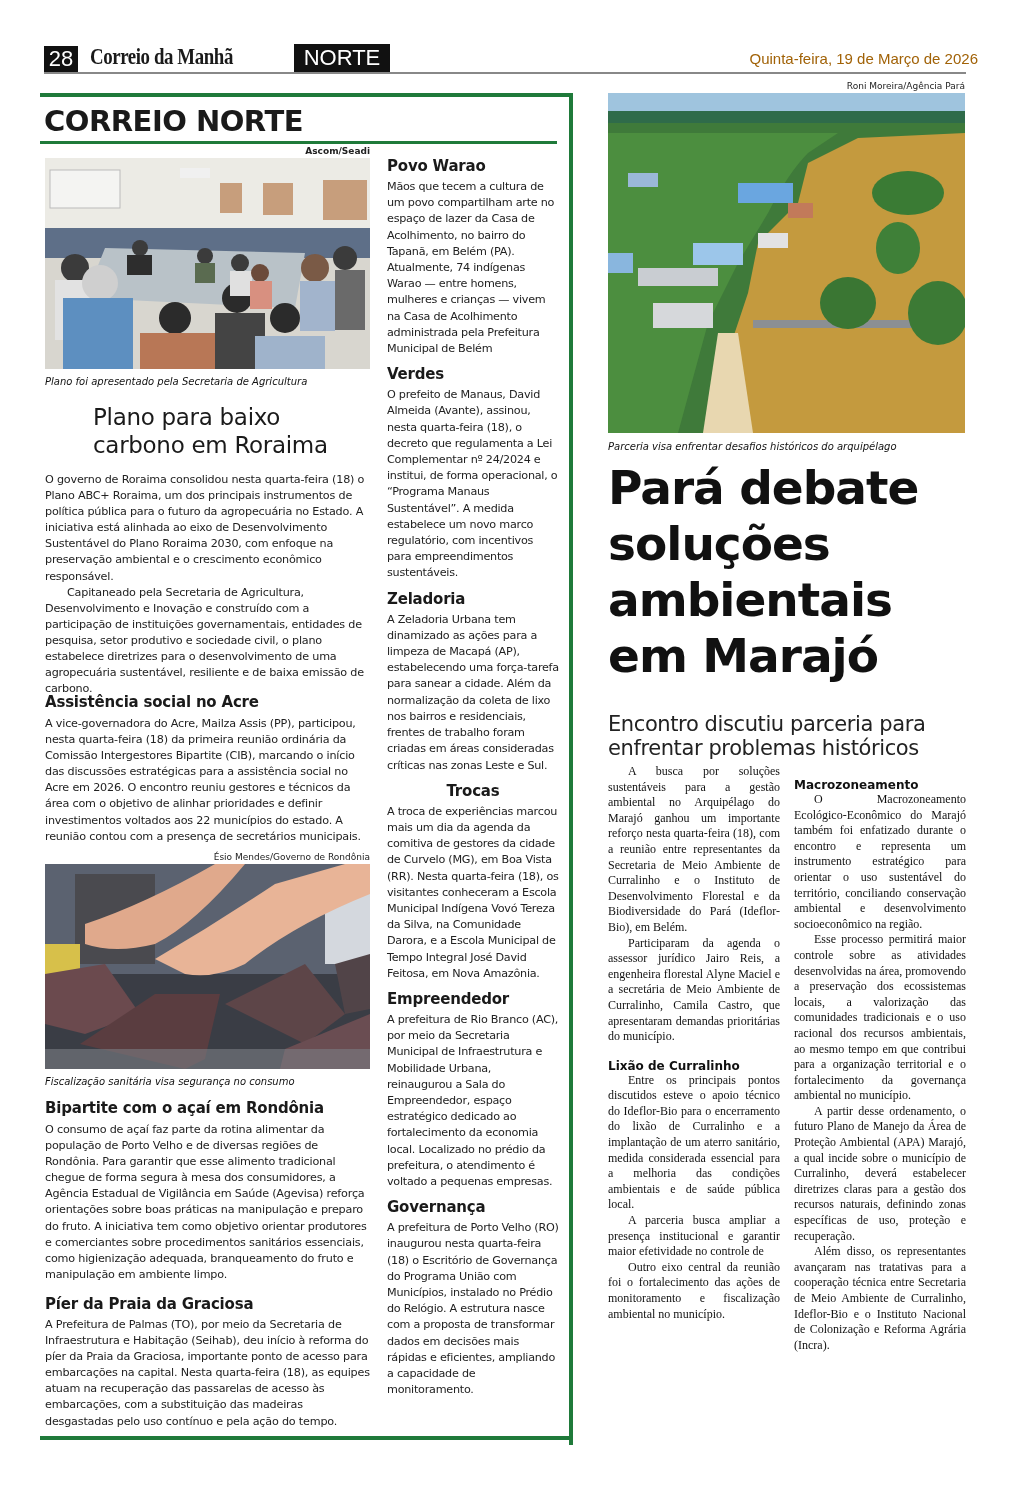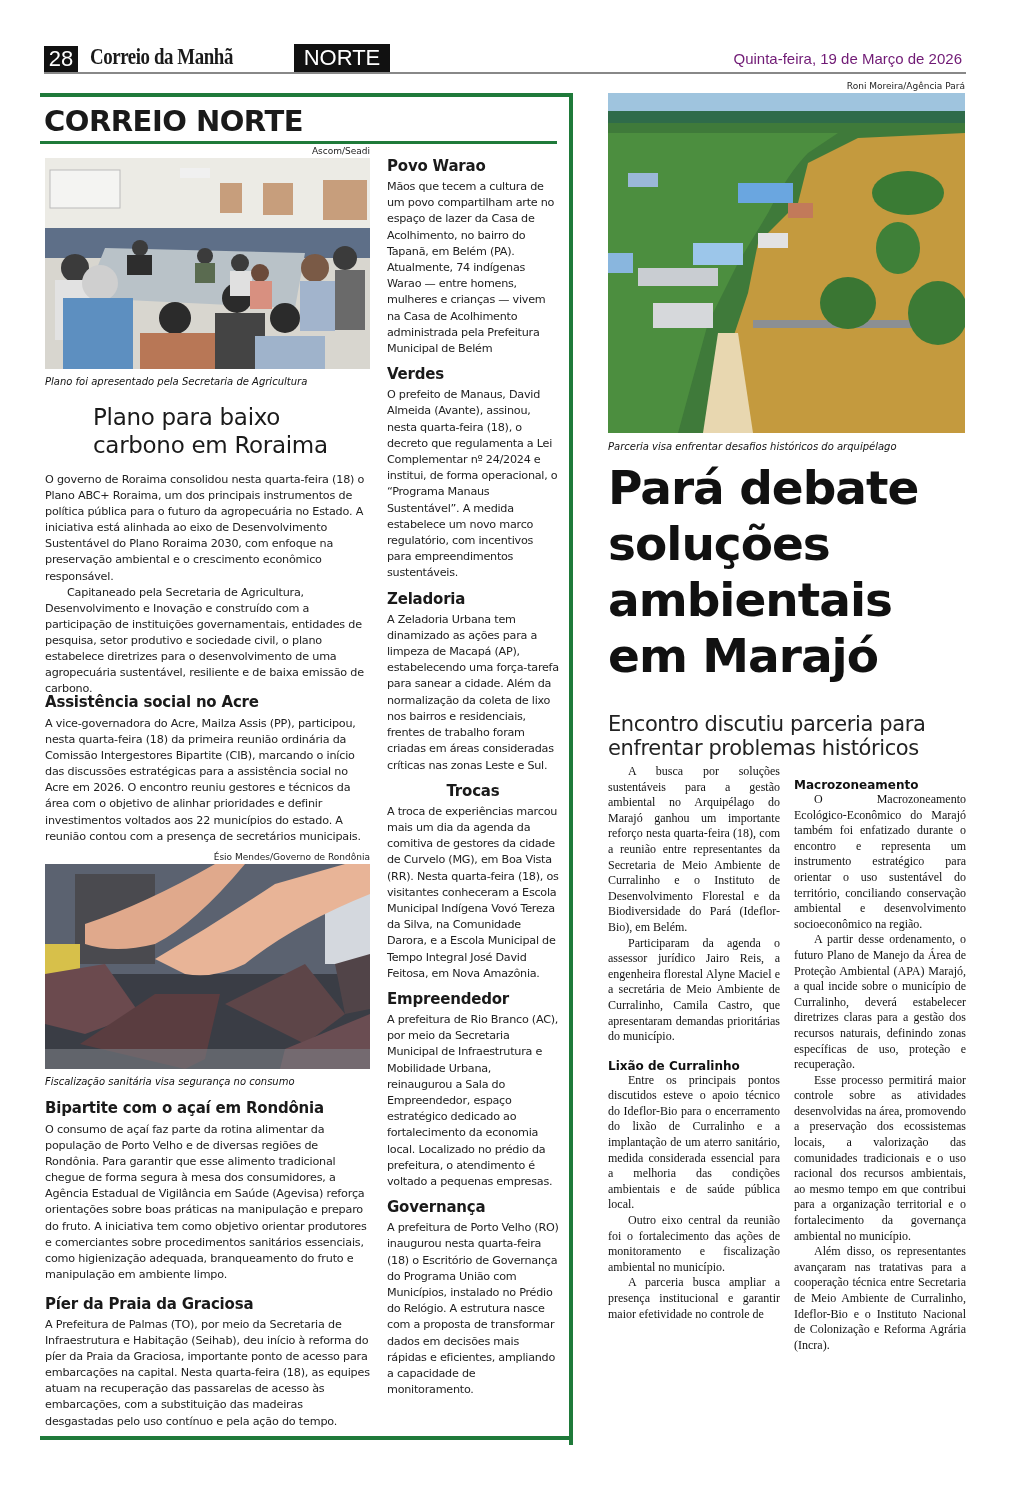--- a/index.html
+++ b/index.html
@@ -4,21 +4,21 @@
 <style>
   *{box-sizing:border-box;margin:0;padding:0;}
   html,body{width:1010px;height:1488px;background:#fff;overflow:hidden;}
   body{position:relative;font-family:"DejaVu Sans","Liberation Sans",sans-serif;color:#1a1a1a;}
   .abs{position:absolute;}
 
   
   .pagenum{left:44px;top:46px;width:34px;height:26px;background:#111;color:#fff;font:22px "Liberation Sans",sans-serif;line-height:26px;text-align:center;}
   .brand{left:90px;top:44px;font:bold 23px "Liberation Serif",serif;letter-spacing:-0.5px;transform:scaleX(0.82);transform-origin:left center;white-space:nowrap;}
   .section-tag{left:294px;top:44px;width:96px;height:28px;background:#111;color:#fff;font:22px "Liberation Sans",sans-serif;line-height:28px;text-align:center;}
-  .dateline{right:48px;top:50px;font:15px "Liberation Sans",sans-serif;color:#701a75;}
+  .dateline{right:32px;top:50px;font:15px "Liberation Sans",sans-serif;color:#a16207;}
   .rule-top{left:44px;top:72px;width:922px;height:2px;background:#888;}
 
   
   .frame-top{left:40px;top:93px;width:533px;height:4px;background:#1f7a3a;}
   .frame-right{left:569px;top:93px;width:4px;height:1352px;background:#1f7a3a;}
   .frame-bottom{left:40px;top:1436px;width:529px;height:4px;background:#1f7a3a;}
   .box-title{left:44px;top:104px;font:bold 29px "DejaVu Sans",sans-serif;letter-spacing:-0.5px;}
   .box-title-rule{left:40px;top:141px;width:517px;height:3px;background:#1f7a3a;}
 
   .credit{font:9px "DejaVu Sans",sans-serif;color:#222;text-align:right;}
@@ -49,21 +49,21 @@
 <div class="abs section-tag">NORTE</div>
 <div class="abs dateline">Quinta-feira, 19 de Março de 2026</div>
 <div class="abs rule-top"></div>
 
 <div class="abs frame-top"></div>
 <div class="abs frame-right"></div>
 <div class="abs frame-bottom"></div>
 <div class="abs box-title">CORREIO NORTE</div>
 <div class="abs box-title-rule"></div>
 
-<div class="abs credit" style="left:44px;top:146px;width:326px;">Ascom/Seadi</div>
+<div class="abs credit" style="left:44px;top:146px;width:326px;font-weight:bold;">Ascom/Seadi</div>
 <div class="abs photo" style="left:45px;top:158px;width:325px;height:211px;">
   <svg viewBox="0 0 325 211" preserveAspectRatio="none">
     <rect width="325" height="211" fill="#d8d6cf"></rect>
     <rect x="0" y="0" width="325" height="80" fill="#ecebe5"></rect>
     <rect x="5" y="12" width="70" height="38" fill="#f4f4f2" stroke="#bbb"></rect>
     <rect x="135" y="10" width="30" height="10" fill="#f0f0f0"></rect>
     <rect x="175" y="25" width="22" height="30" fill="#c79e7c"></rect>
     <rect x="218" y="25" width="30" height="32" fill="#c79e7c"></rect>
     <rect x="278" y="22" width="44" height="40" fill="#c79e7c"></rect>
     <rect x="0" y="70" width="325" height="30" fill="#5e6f88"></rect>
@@ -183,23 +183,23 @@
 <div class="abs caption" style="left:608px;top:441px;">Parceria visa enfrentar desafios históricos do arquipélago</div>
 
 <div class="abs headline" style="left:608px;top:460px;width:360px;">Pará debate soluções ambientais em Marajó</div>
 <div class="abs dek" style="left:608px;top:712px;width:360px;">Encontro discutiu parceria para enfrentar problemas históricos</div>
 
 <div class="abs serif-col" style="left:608px;top:764px;width:172px;">
   <p>A busca por soluções sustentáveis para a gestão ambiental no Arquipélago do Marajó ganhou um importante reforço nesta quarta-feira (18), com a reunião entre representantes da Secretaria de Meio Ambiente de Curralinho e o Instituto de Desenvolvimento Florestal e da Biodiversidade do Pará (Ideflor-Bio), em Belém.</p>
   <p>Participaram da agenda o assessor jurídico Jairo Reis, a engenheira florestal Alyne Maciel e a secretária de Meio Ambiente de Curralinho, Camila Castro, que apresentaram demandas prioritárias do município.</p>
   <p class="sub">Lixão de Curralinho</p>
   <p>Entre os principais pontos discutidos esteve o apoio técnico do Ideflor-Bio para o encerramento do lixão de Curralinho e a implantação de um aterro sanitário, medida considerada essencial para a melhoria das condições ambientais e de saúde pública local.</p>
+  <p>A parceria busca ampliar a presença institucional e garantir maior efetividade no controle de</p>
   <p>Outro eixo central da reunião foi o fortalecimento das ações de monitoramento e fiscalização ambiental no município.</p>
-  <p>A parceria busca ampliar a presença institucional e garantir maior efetividade no controle de</p>
 </div>
 
 <div class="abs serif-col" style="left:794px;top:764px;width:172px;">
   <p class="sub">Macrozoneamento</p>
   <p>O Macrozoneamento Ecológico-Econômico do Marajó também foi enfatizado durante o encontro e representa um instrumento estratégico para orientar o uso sustentável do território, conciliando conservação ambiental e desenvolvimento socioeconômico na região.</p>
+  <p>Esse processo permitirá maior controle sobre as atividades desenvolvidas na área, promovendo a preservação dos ecossistemas locais, a valorização das comunidades tradicionais e o uso racional dos recursos ambientais, ao mesmo tempo em que contribui para a organização territorial e o fortalecimento da governança ambiental no município.</p>
   <p>A partir desse ordenamento, o futuro Plano de Manejo da Área de Proteção Ambiental (APA) Marajó, a qual incide sobre o município de Curralinho, deverá estabelecer diretrizes claras para a gestão dos recursos naturais, definindo zonas específicas de uso, proteção e recuperação.</p>
-  <p>Esse processo permitirá maior controle sobre as atividades desenvolvidas na área, promovendo a preservação dos ecossistemas locais, a valorização das comunidades tradicionais e o uso racional dos recursos ambientais, ao mesmo tempo em que contribui para a organização territorial e o fortalecimento da governança ambiental no município.</p>
   <p>Além disso, os representantes avançaram nas tratativas para a cooperação técnica entre Secretaria de Meio Ambiente de Curralinho, Ideflor-Bio e o Instituto Nacional de Colonização e Reforma Agrária (Incra).</p>
 </div>
 
 </body></html>

